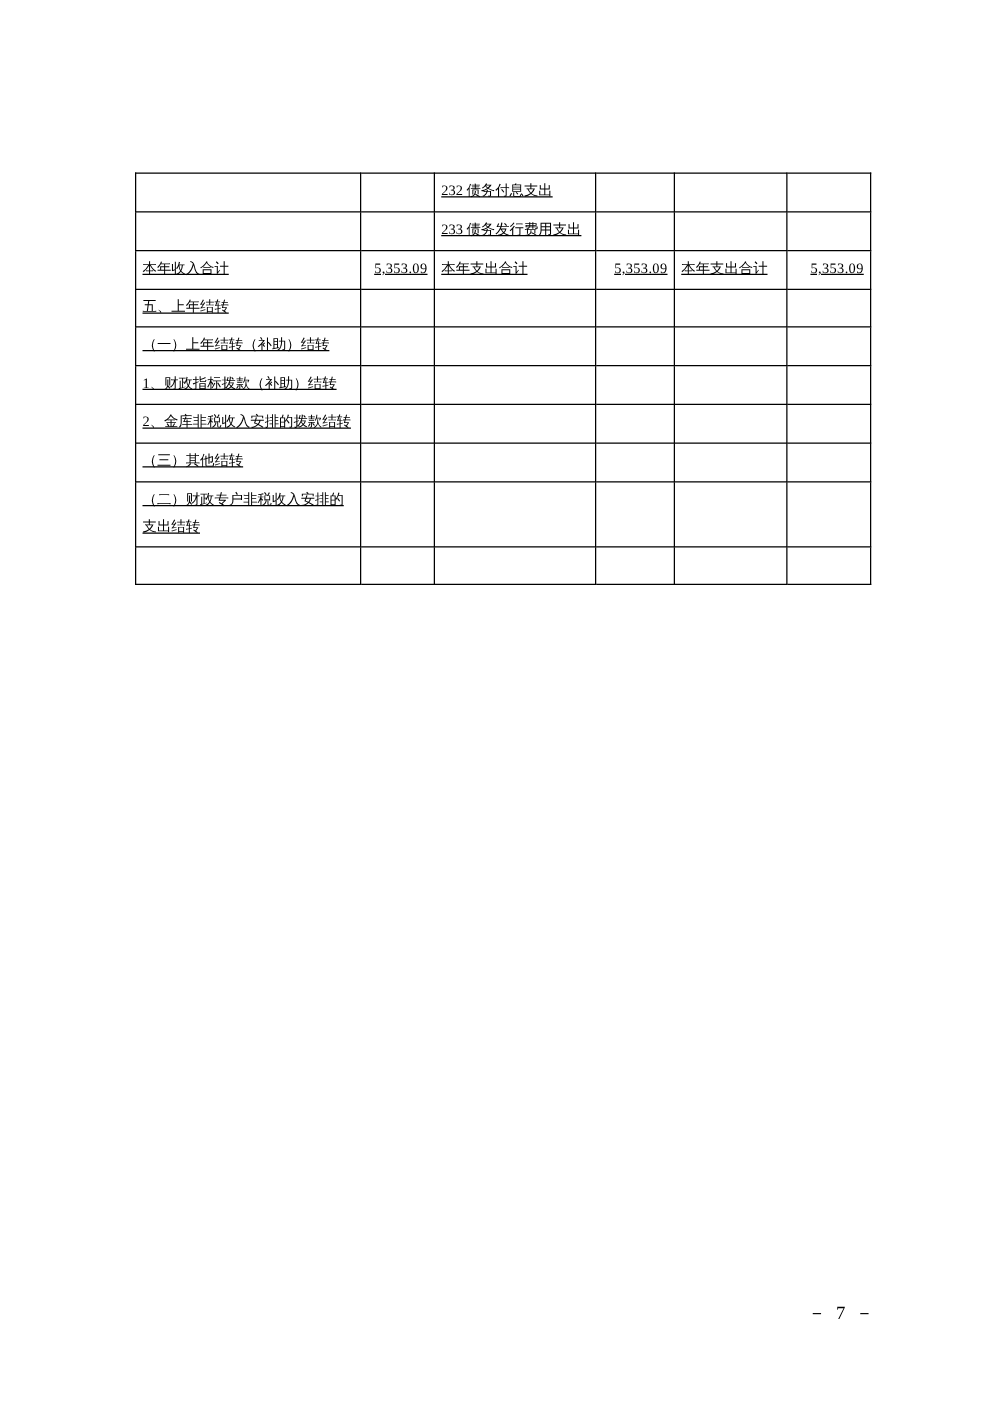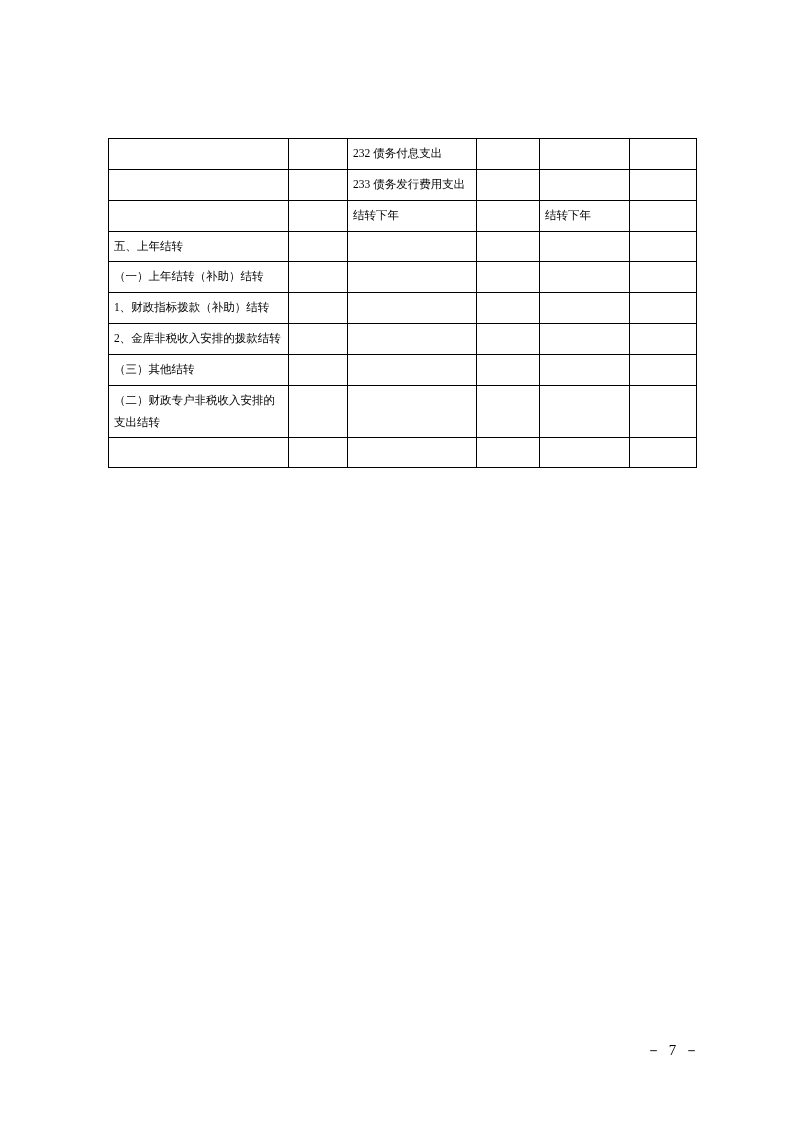--- a/index.html
+++ b/index.html
@@ -25,20 +25,21 @@
   .table-wrap {
     position: absolute;
     left: 108px;
     top: 138px;
     width: 588px;
   }
   table.fin {
     border-collapse: collapse;
     width: 588px;
     table-layout: fixed;
+    text-decoration: underline;
   }
   table.fin td {
     border: 1px solid #000000;
     font-size: 11.5px;
     font-family: "Liberation Serif", serif;
     padding: 4px 5px 4px 5px;
     vertical-align: middle;
     line-height: 1.9;
     height: 30px;
     box-sizing: border-box;
@@ -102,29 +103,29 @@
 
         <tr>
           <td class="lbl"></td>
           <td class="num"></td>
           <td class="lbl">233 债务发行费用支出</td>
           <td class="num"></td>
           <td class="lbl"></td>
           <td class="num"></td>
         </tr>
 
+        <tr>
+          <td class="lbl">本年收入合计</td>
+          <td class="num">5,353.09</td>
+          <td class="lbl">本年支出合计</td>
+          <td class="num">5,353.09</td>
+          <td class="lbl">本年支出合计</td>
+          <td class="num">5,353.09</td>
+        </tr>
 
-        <tr>
-          <td class="lbl"></td>
-          <td class="num"></td>
-          <td class="lbl">结转下年</td>
-          <td class="num"></td>
-          <td class="lbl">结转下年</td>
-          <td class="num"></td>
-        </tr>
 
         <tr>
           <td class="lbl">五、上年结转</td>
           <td class="num"></td>
           <td class="lbl"></td>
           <td class="num"></td>
           <td class="lbl"></td>
           <td class="num"></td>
         </tr>
 

